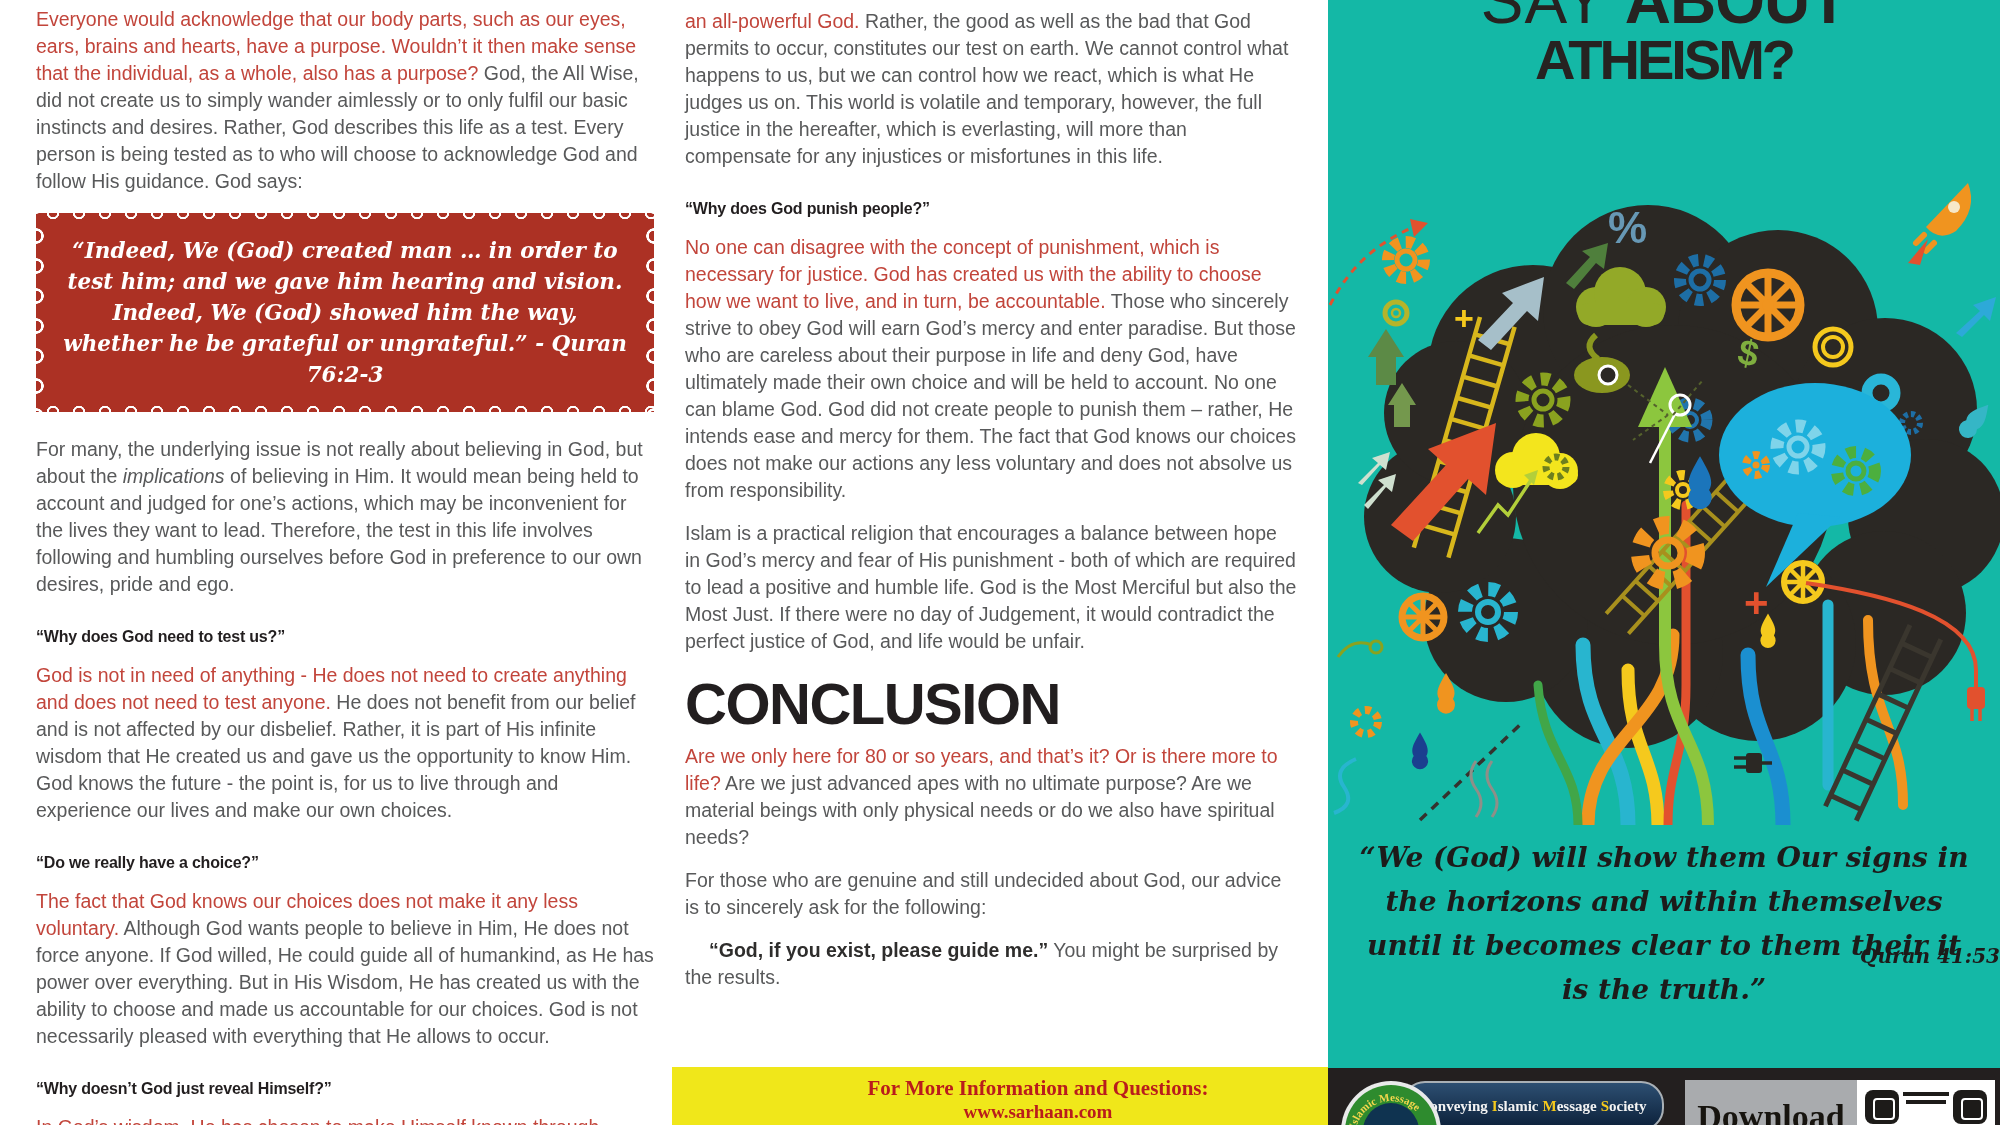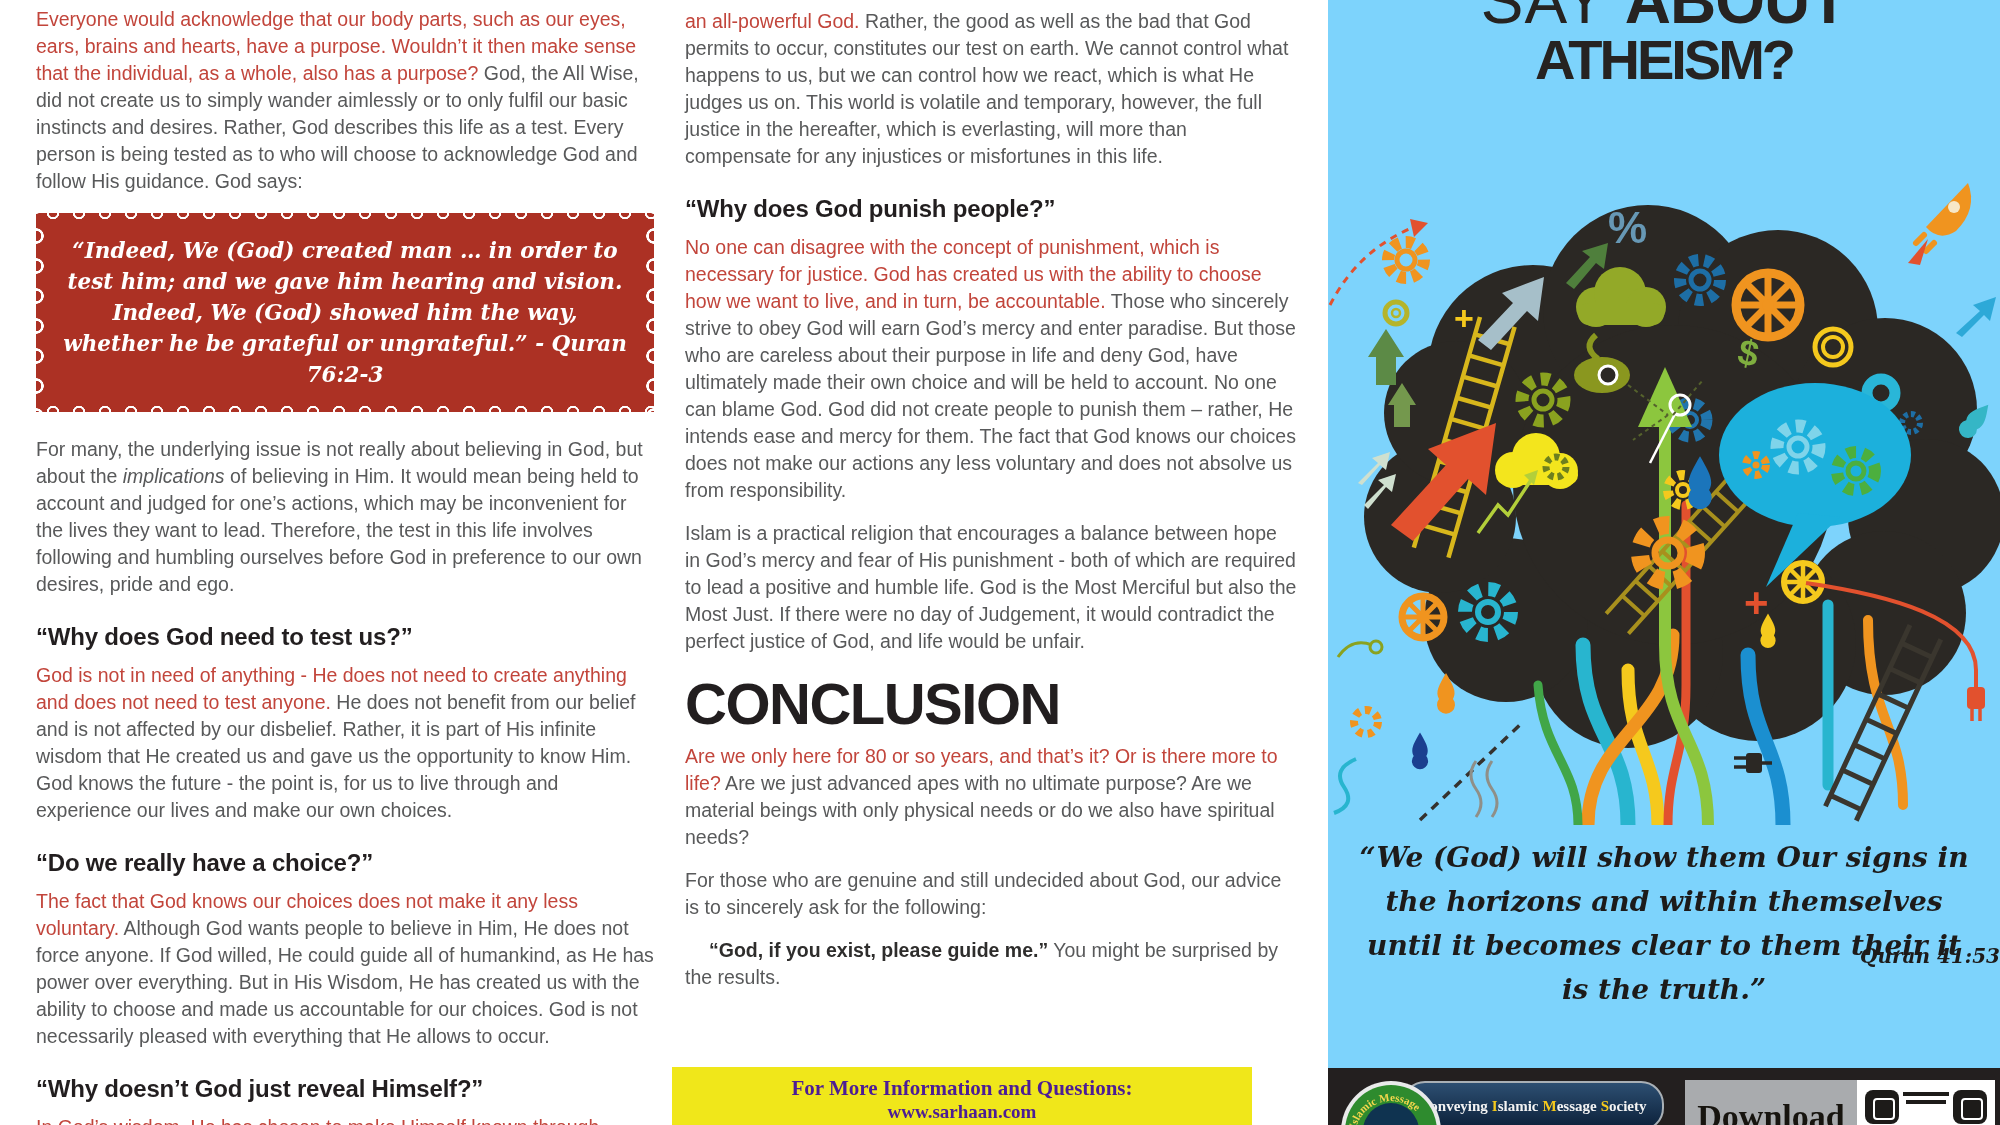--- a/index.html
+++ b/index.html
@@ -8,46 +8,46 @@
   
   .col{position:absolute;top:0;font-size:19.5px;line-height:27px;color:#58595a;}
   .col-left{left:36px;width:618px;top:6px;}
   .col-mid{left:685px;width:612px;top:8px;}
   .col p{margin:0 0 18px 0;}
   .col-mid p{margin:0 0 16px 0;}
   .red{color:#c2453b;}
   .grey{color:#58595a;}
   .ital{font-style:italic;}
   .bold-lead{color:#2e2d2c;font-weight:bold;margin-left:24px;}
-  h3.qhead{font-family:"Liberation Sans",sans-serif;font-size:24px;line-height:26px;
+  h3.qhead{font-family:"Liberation Sans",sans-serif;font-size:16px;line-height:26px;
            color:#221e1f;margin:26px 0 12px 0;font-weight:bold;letter-spacing:-0.2px;}
   h2.conclusion{font-size:58px;line-height:50px;color:#221e1f;margin:24px 0 14px 0;
                 font-weight:bold;letter-spacing:-1.5px;}
   
   .quote-box{position:relative;background:#ac3124;color:#ffffff;text-align:center;
              font-family:"DejaVu Serif","Liberation Serif",serif;font-style:italic;font-weight:bold;
              font-size:21.5px;line-height:31px;padding:22px 26px;margin:8px 0 24px 0;}
   .quote-box::before{content:"";position:absolute;inset:0;pointer-events:none;
     background-image:
       radial-gradient(circle, rgba(172,49,36,0) 4px, #fff 4.5px 6px, rgba(172,49,36,0) 6.5px),
       radial-gradient(circle, rgba(172,49,36,0) 4px, #fff 4.5px 6px, rgba(172,49,36,0) 6.5px),
       radial-gradient(circle, rgba(172,49,36,0) 5px, #fff 5.5px 7.5px, rgba(172,49,36,0) 8px),
       radial-gradient(circle, rgba(172,49,36,0) 5px, #fff 5.5px 7.5px, rgba(172,49,36,0) 8px);
     background-size:26px 14px,26px 14px,16px 30px,16px 30px;
     background-position:4px -7px,4px calc(100% + 7px),-8px 8px,calc(100% + 8px) 8px;
     background-repeat:repeat-x,repeat-x,repeat-y,repeat-y;}
   
-  .footer-strip{position:absolute;left:672px;top:1067px;width:580px;height:58px;
-                background:#f0e71a;text-align:center;color:#4c1d95;
-                font-family:"Liberation Serif",serif;font-weight:bold;}
+  .footer-strip{position:absolute;left:672px;top:1067px;width:656px;height:58px;
+                background:#f0e71a;text-align:center;color:#b91c1c;
+                font-family:"Liberation Serif",serif;font-weight:bold;padding-left:38px;}
   .footer-strip .l1{font-size:21px;padding-top:9px;}
   .footer-strip .l2{font-size:19px;text-align:center;}
   
   .right-panel{position:absolute;left:1328px;top:0;width:672px;height:1125px;
-               background:#7dd3fc;overflow:hidden;}
+               background:#14b8a6;overflow:hidden;}
   .rp-title{position:absolute;top:-30px;left:0;right:0;text-align:center;color:#262321;line-height:0.98;}
   .rp-title .l1{font-size:64px;}
   .rp-title .say{font-weight:400;letter-spacing:1px;}
   .rp-title .about{font-weight:bold;letter-spacing:-1px;}
   .rp-title .l2{font-size:56px;font-weight:bold;letter-spacing:-3px;}
   .rp-quote{position:absolute;top:836px;left:30px;right:30px;text-align:center;
             color:#1d1b1a;font-family:"DejaVu Serif","Liberation Serif",serif;
             font-style:italic;font-weight:bold;font-size:28px;line-height:44px;}
   .rp-ref{position:absolute;top:944px;left:0;right:0;text-align:right;color:#1d1b1a;
           font-family:"DejaVu Serif","Liberation Serif",serif;font-style:italic;font-weight:bold;

